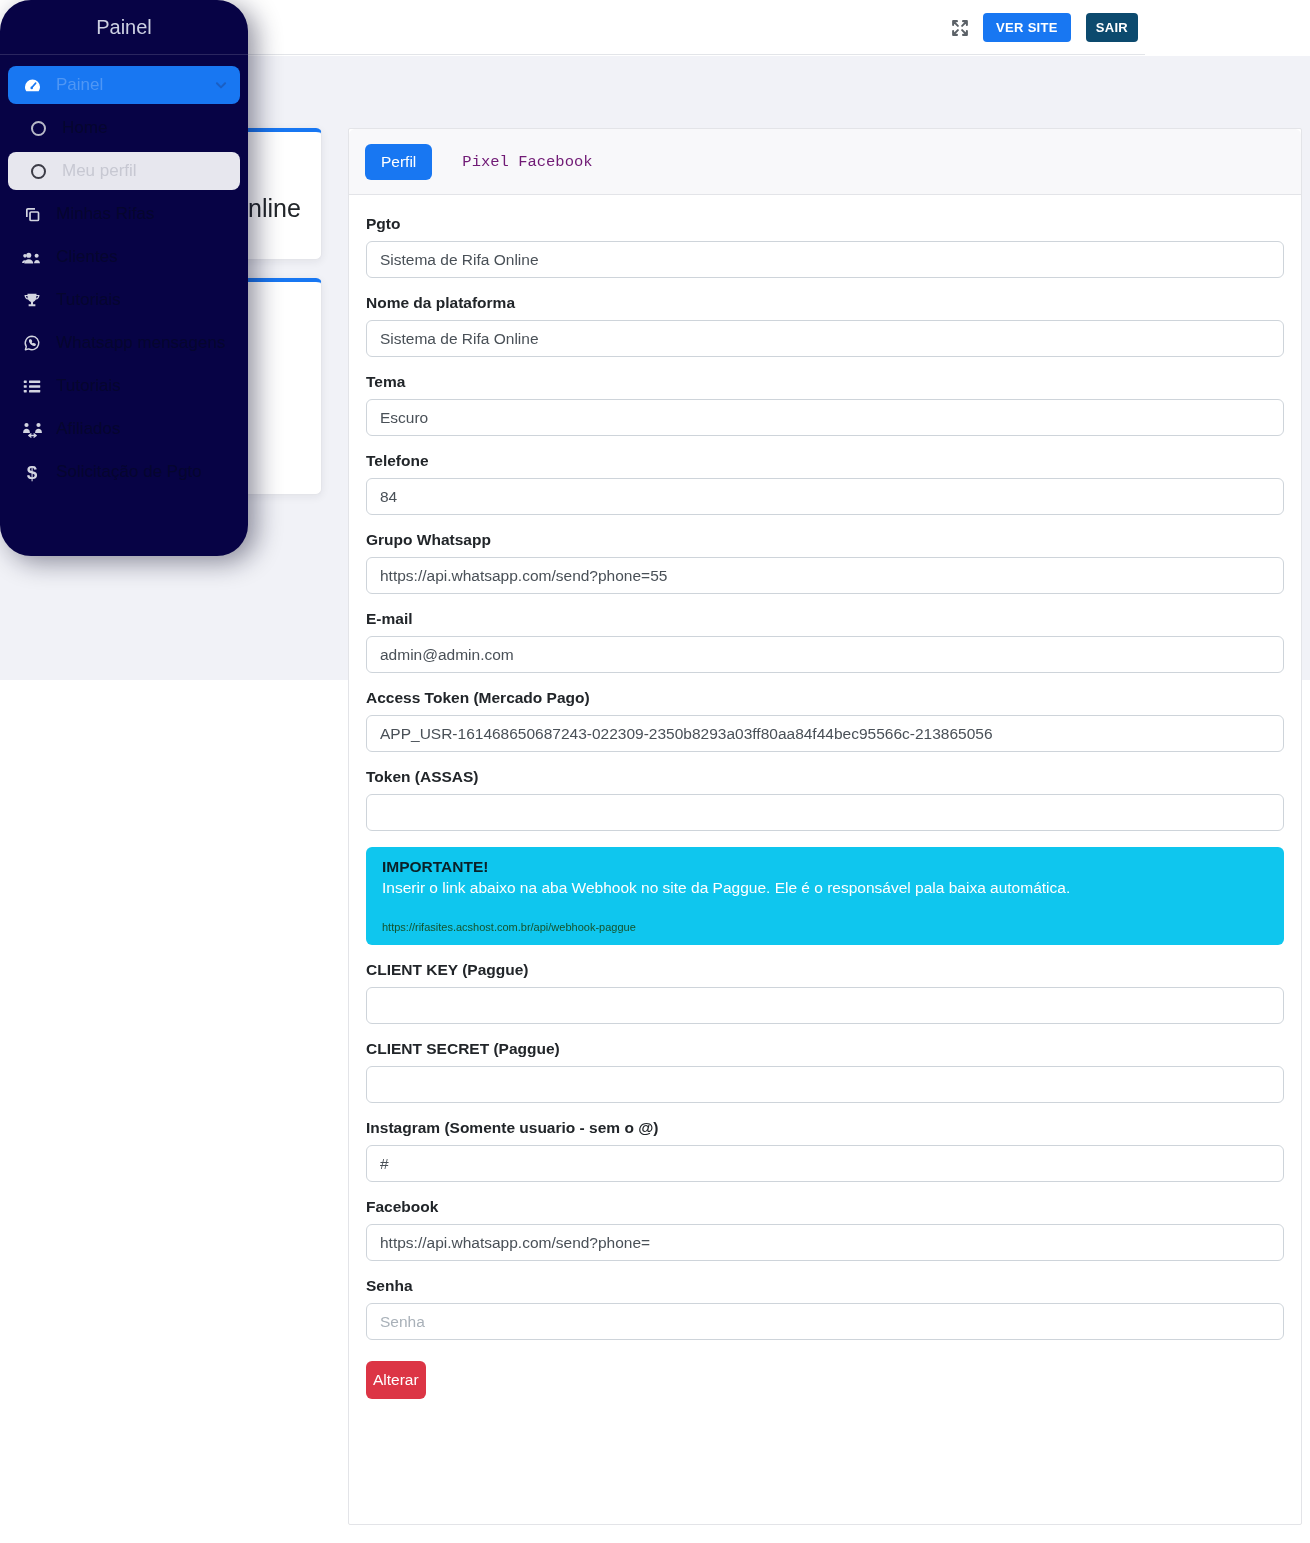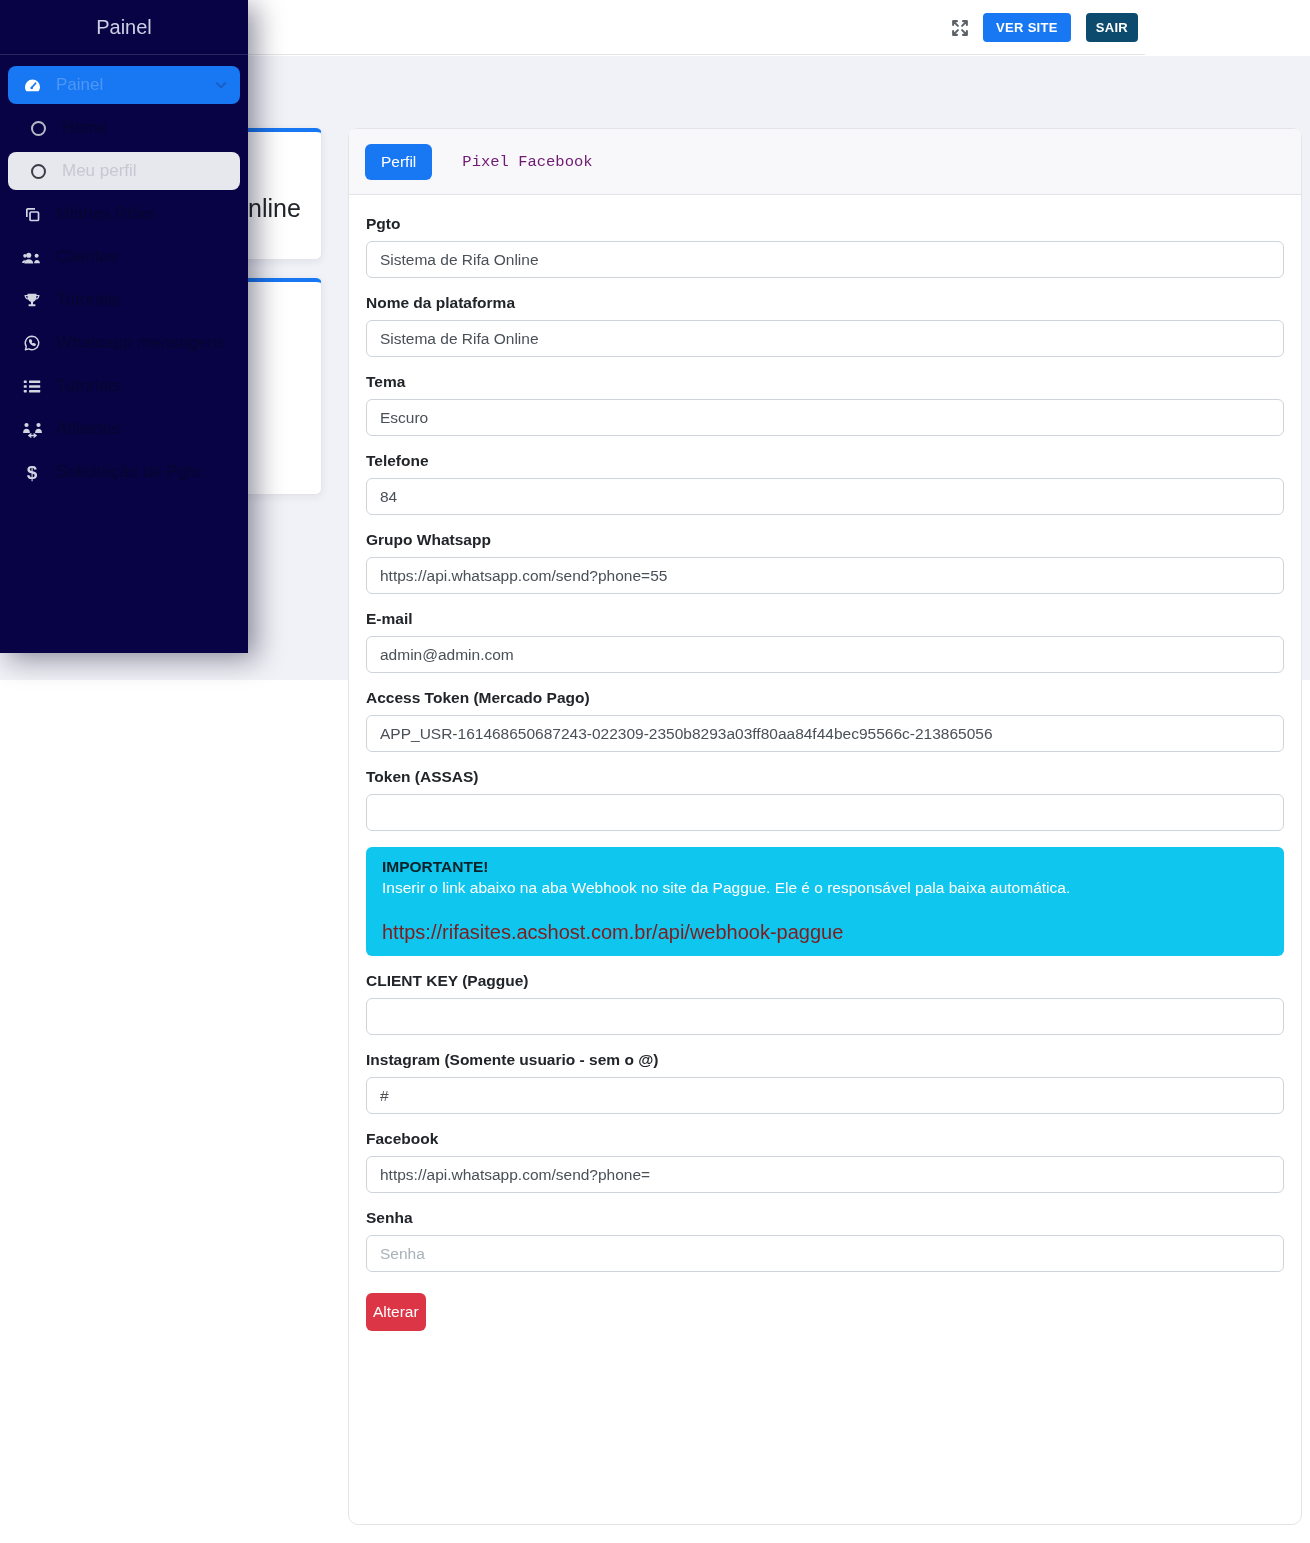--- a/index.html
+++ b/index.html
@@ -27,22 +27,22 @@
   .bg-card { position:absolute; left:24px; width:298px; background:#fff;
     border:1px solid #e4e5ea; border-top:4px solid #1877f2; border-radius:6px;
     box-shadow:0 2px 8px rgba(30,34,40,.07); z-index:1; }
   .bg-card.site-name { top:128px; height:132px; text-align:center; padding-top:62px; }
   .bg-card.site-name .site-title { font-size:25px; color:#212529; }
   .bg-card.logo { top:278px; height:217px; }
   .logo-ring { position:absolute; left:195px; top:55px; width:26px; height:26px;
     border:13px solid #f2711c; border-radius:50%; }
 
   
-  .sidebar { position:absolute; left:0; top:0; width:248px; height:653px;
-    background:#070345; z-index:10; box-shadow:8px 6px 26px rgba(10,10,40,.45); }
+  .sidebar { position:absolute; left:0; top:0; width:248px; height:556px;
+    background:#070345; z-index:10; box-shadow:8px 6px 26px rgba(10,10,40,.45);border-radius:31px; }
   .sidebar-header { height:55px; display:flex; align-items:center; justify-content:center;
     color:#ccd0e2; font-size:20px; border-bottom:1px solid rgba(255,255,255,.14); }
   .menu { padding:11px 8px 0 8px; }
   .mi { height:38px; display:flex; align-items:center; padding:0 12px;
     margin-bottom:5px; border-radius:8px; font-size:17px; cursor:pointer; }
   .mi .ic { width:24px; display:flex; justify-content:center; align-items:center;
     flex:none; color:#d3d5e1; }
   .mi .lbl { margin-left:12px; white-space:nowrap; }
   .mi.group .lbl { color:#06062e; }
   .mi.sub { padding-left:18px; }
@@ -52,41 +52,41 @@
   .mi.active .lbl { color:#4f97f5; }
   .mi.active .chev { margin-left:auto; color:#1a5fc4; }
   .mi.highlight { background:#e7e7ee; }
   .mi.highlight .ic { color:#3c3c46; }
   .mi.highlight .lbl { color:#c7c8d2; }
   .circle-ic { width:15px; height:15px; border:2px solid currentColor; border-radius:50%; }
   .dollar-ic { font-weight:bold; font-size:19px; line-height:1; }
 
   
   .main-card { position:absolute; left:348px; top:128px; width:954px; height:1397px;
-    background:#fff; border:1px solid #e3e4e8; border-radius:10px; z-index:2; }
+    background:#fff; border:1px solid #e3e4e8; border-radius:2px; z-index:2; }
   .card-header { height:66px; background:#f8f8fa; border-bottom:1px solid #e3e4e8;
     border-radius:6px 6px 0 0; display:flex; align-items:center; padding:0 16px; }
   .tab { font-size:15.5px; padding:9px 16px; border-radius:6px; cursor:pointer; }
   .tab.active { background:#1877f2; color:#fff; }
   .tab.inactive { color:#701a75; margin-left:14px;font-family:Liberation Mono, monospace; }
   .card-body { padding:20px 17px 0 17px; }
 
   .fgroup { margin-bottom:16px; }
   .flabel { display:block; font-weight:bold; font-size:15.5px; color:#212529;
     margin-bottom:8px; }
   .finput { display:block; width:100%; height:37px; padding:6px 13px;
     font-size:15.5px; color:#495057; background:#fff; border:1px solid #ced4da;
     border-radius:6px; outline:none; font-family:"Liberation Sans", sans-serif; }
   .finput::placeholder { color:#a9b1b9; }
 
   .alert-info { background:#0fc6ee; border-radius:6px; padding:11px 16px 12px 16px;
     margin:4px 0 16px 0; }
   .alert-title { font-weight:bold; font-size:15.5px; color:#0a2128; margin-bottom:3px; }
   .alert-text { font-size:15.5px; color:#ffffff; }
-  .alert-link { display:block; margin-top:24px; font-size:20px; color:#7f1d1d;
+  .alert-link { display:block; margin-top:24px; font-size:11px; color:#14532d;
     text-decoration:none; }
 
   .btn-alterar { background:#dc3545; color:#fff; border:none; border-radius:6px;
     font-size:15.5px; padding:10px 7px; margin-top:5px; cursor:pointer;
     font-family:"Liberation Sans", sans-serif; }
 
   svg { display:block; }
 </style>
 </head>
 <body>
@@ -281,20 +281,24 @@
       <div class="alert-title">IMPORTANTE!</div>
       <div class="alert-text">Inserir o link abaixo na aba Webhook no site da Paggue. Ele é o responsável pala baixa automática.</div>
       <a class="alert-link" href="#">https://rifasites.acshost.com.br/api/webhook-paggue</a>
     </div>
 
     <div class="fgroup">
       <label class="flabel">CLIENT KEY (Paggue)</label>
       <input class="finput" type="text" value="" style="">
     </div>
 
+    <div class="fgroup">
+      <label class="flabel">CLIENT SECRET (Paggue)</label>
+      <input class="finput" type="text" value="" style="">
+    </div>
 
     <div class="fgroup">
       <label class="flabel">Instagram (Somente usuario - sem o @)</label>
       <input class="finput" type="text" value="#" style="">
     </div>
 
     <div class="fgroup">
       <label class="flabel">Facebook</label>
       <input class="finput" type="text" value="https://api.whatsapp.com/send?phone=" style="">
     </div>

